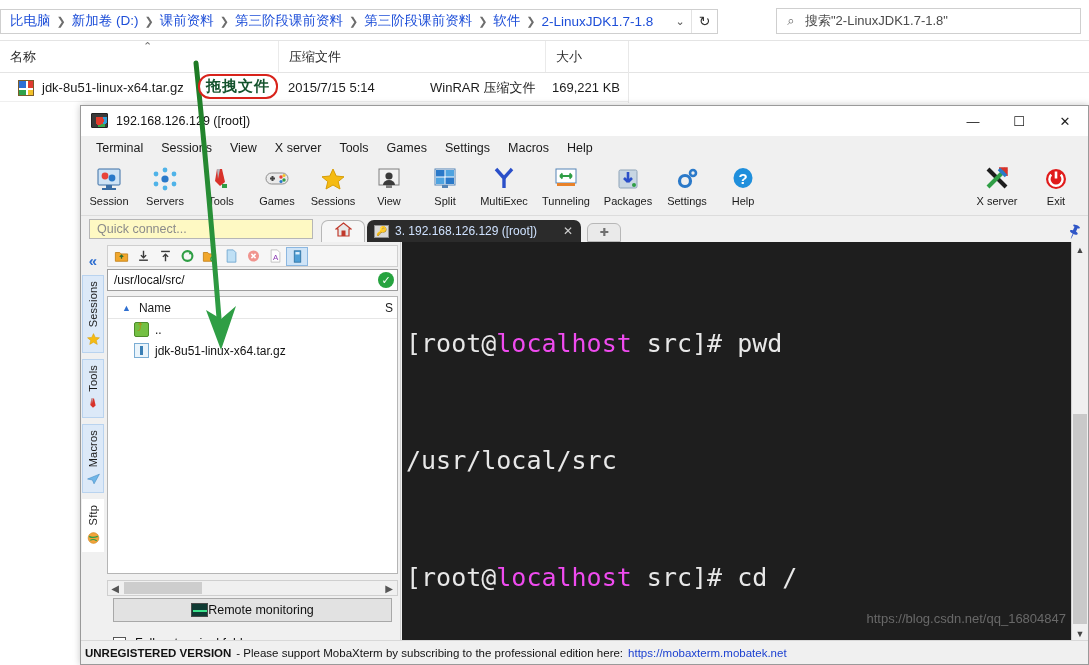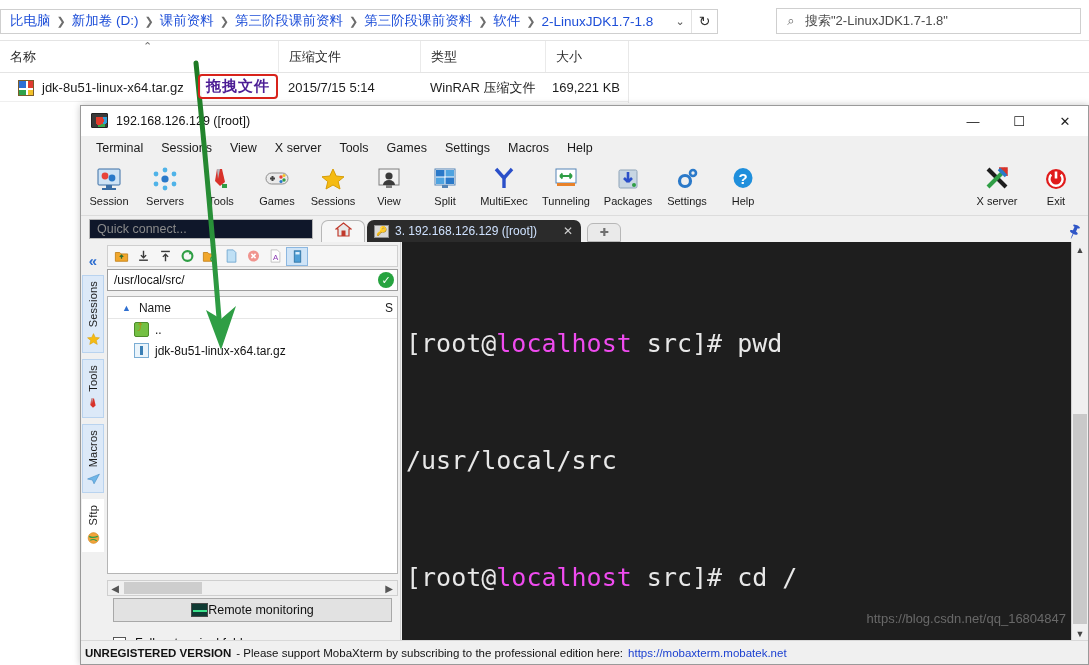--- a/index.html
+++ b/index.html
@@ -103,21 +103,21 @@
   .tb {
     width:56px; display:flex; flex-direction:column; align-items:center; cursor:default;
   }
   .tb .glyph { height:30px; display:flex; align-items:flex-end; justify-content:center; }
   .tb .lbl { font-size:11px; color:#1b1b1b; margin-top:3px; white-space:nowrap; }
   .tb.wide { width:62px; }
   .tb-right { position:absolute; right:4px; top:2px; display:flex; }
 
   .qcrow { height:26px; background:#f0f0f0; display:flex; align-items:center; position:relative; }
   .qc {
-    margin-left:8px; width:224px; height:20px; border:1px solid #b6b6b6; background:#0f172a;
+    margin-left:8px; width:224px; height:20px; border:1px solid #b6b6b6; background:#fef9c3;
     display:flex; align-items:center; padding-left:7px; font-size:12.5px; color:#8b8b8b;
   }
   .tabstrip { position:absolute; left:240px; top:0; right:30px; height:26px; display:flex; align-items:flex-end; }
   .tab-home {
     width:44px; height:22px; background:#f6f6f6; border:1px solid #b7b7b7; border-bottom:none;
     border-radius:7px 7px 0 0; display:flex; align-items:center; justify-content:center;
   }
   .tab-act {
     margin-left:2px; height:22px; background:#2b2b2b; border-radius:7px 7px 0 0;
     display:flex; align-items:center; padding:0 8px 0 7px; color:#cfe2ff; font-size:12px;
@@ -241,22 +241,22 @@
     position:absolute; left:0; right:0; bottom:0; height:24px; background:#f0f0f0;
     border-top:1px solid #d8d8d8; display:flex; align-items:center; font-size:11.5px; color:#111;
     padding-left:4px;
   }
   .statusbar b { font-weight:bold; }
   .statusbar a { color:#1a3fd0; text-decoration:none; margin-left:5px; }
 
   
   .annot {
     position:absolute; left:198px; top:74px; padding:1px 6px;
-    border:2px solid #d8231b; border-radius:4px; background:rgba(255,255,255,.92);
-    color:#4c1d95; font-size:15px; font-weight:bold; letter-spacing:1px;
+    border:2px solid #d8231b; border-radius:12px; background:rgba(255,255,255,.92);
+    color:#14532d; font-size:15px; font-weight:bold; letter-spacing:1px;
     font-family:"DejaVu Sans","Liberation Sans",sans-serif;
     z-index:40;
   }
   .arrow-svg { position:absolute; left:0; top:0; width:1089px; height:665px; z-index:35; pointer-events:none; }
 </style>
 </head>
 <body>
 
 <div id="root">
 
@@ -280,21 +280,20 @@
     </div>
     <div class="searchbox">
       <span class="sicon">⌕</span>
       <span class="stext">搜索"2-LinuxJDK1.7-1.8"</span>
     </div>
   </div>
 
   <div class="col-header">
     <div class="ch" style="left:0px;width:278px;border-left:none;">名称</div>
     <div class="ch" style="left:278px;width:142px;">压缩文件</div>
-    <div class="ch" style="left:420px;width:125px;">类型</div>
     <div class="ch" style="left:545px;width:83px;">大小</div>
   </div>
   <div class="sort-caret">⌃</div>
   <div class="explorer-vline"></div>
 
   <div class="file-row">
     <div class="cell" style="left:18px;">
       <span class="winrar-ico"></span>
       <span style="margin-left:8px;">jdk-8u51-linux-x64.tar.gz</span>
     </div>

